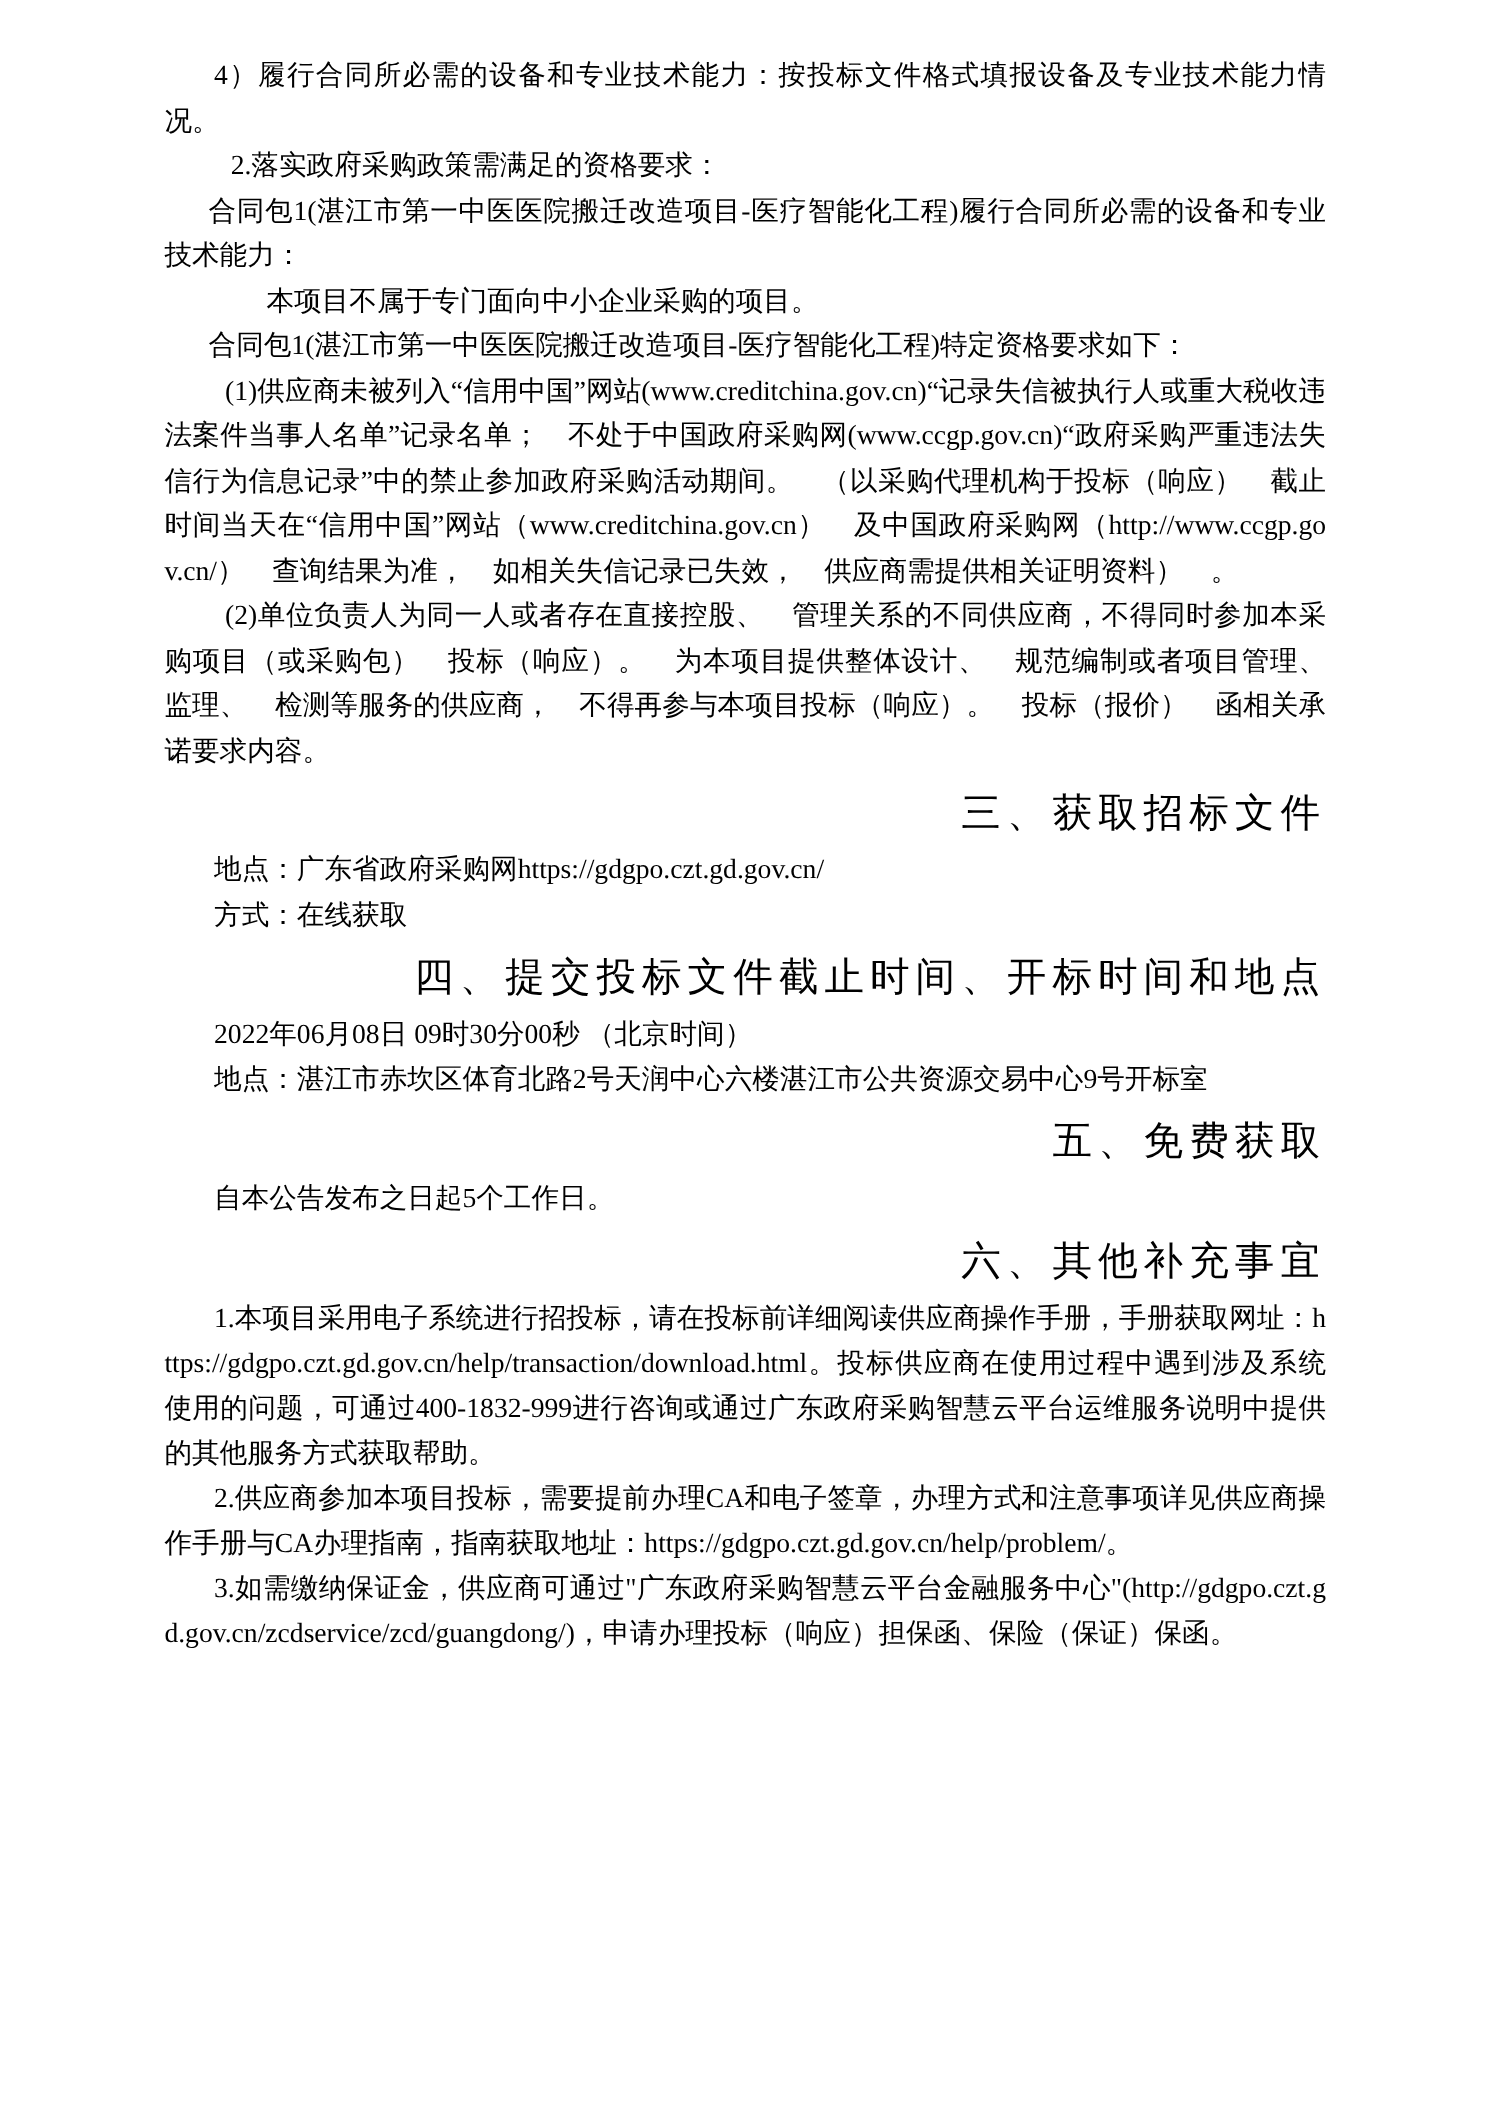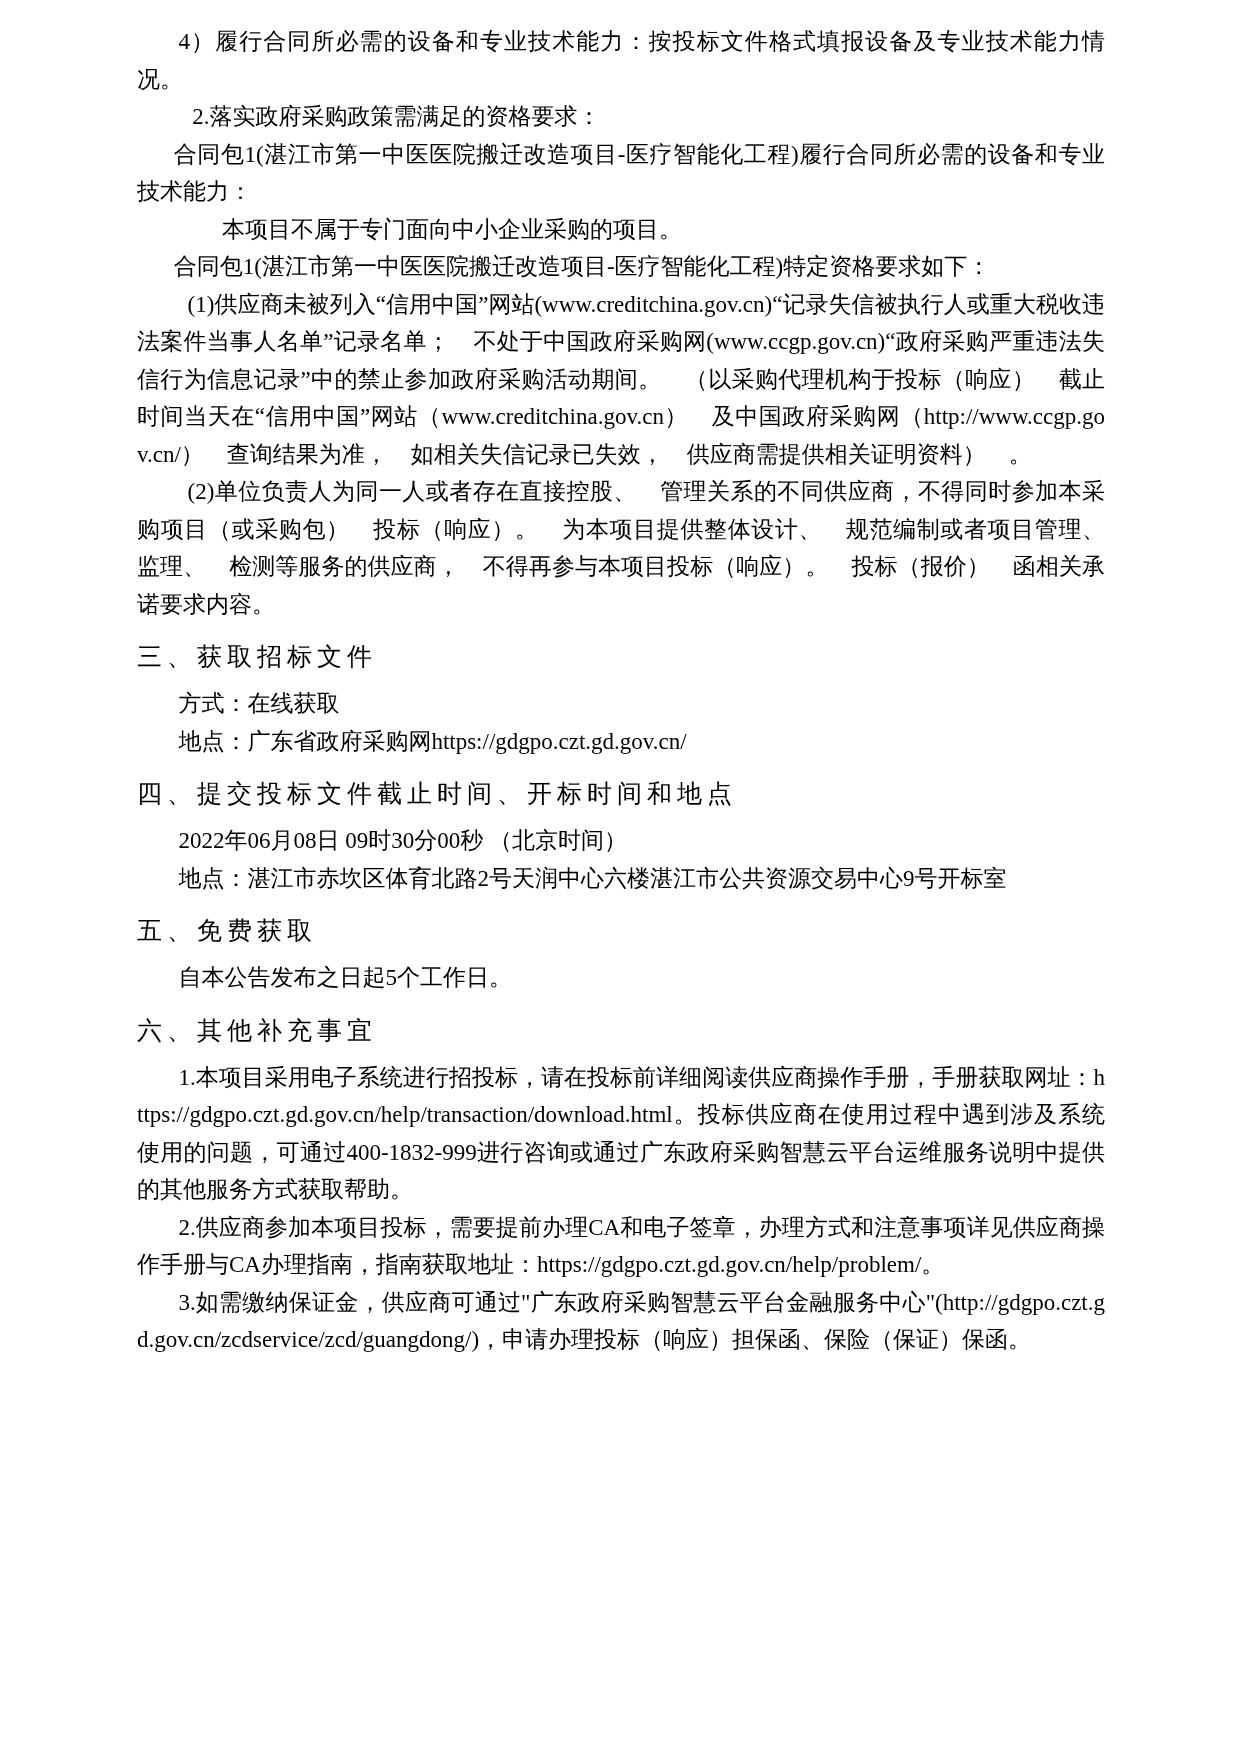--- a/index.html
+++ b/index.html
@@ -7,21 +7,21 @@
     padding: 0;
     background: #ffffff;
   }
   .page {
     position: relative;
     width: 1144px;
     height: 1756px;
     margin: 0 auto;
     background: #ffffff;
     box-sizing: border-box;
-    padding: 23px 88px 0 88px;
+    padding: 44px 88px 0 88px;
     font-family: "Liberation Serif", "DejaVu Serif", serif;
     font-size: 23px;
     line-height: 37.5px;
     color: #000000;
     overflow: hidden;
   }
   .page p {
     margin: 0;
     text-align: justify;
     word-break: break-all;
@@ -31,44 +31,44 @@
   
   .ind-num    { text-indent: 2.4em; }
   
   .ind-par    { text-indent: 2.2em; }
   
   .ind-single { text-indent: 3.7em; }
   
   .hang       { margin-left: 2.1em; text-indent: 1.6em; }
   .sec-title {
     margin: 14px 0 8px 0;
-    font-size: 25px;
+    font-size: 33px;
     font-weight: normal;
     letter-spacing: 5px;
     line-height: 40px;
-    text-align: left;
+    text-align: right;
     color: #000000;
   }
 </style>
 </head>
 <body>
 
 <div class="page">
 
   <p class="ind-std">4）履行合同所必需的设备和专业技术能力：按投标文件格式填报设备及专业技术能力情况。</p>
   <p class="ind-num">2.落实政府采购政策需满足的资格要求：</p>
   <p class="hang">合同包1(湛江市第一中医医院搬迁改造项目-医疗智能化工程)履行合同所必需的设备和专业技术能力：</p>
   <p class="ind-single">本项目不属于专门面向中小企业采购的项目。</p>
   <p class="hang">合同包1(湛江市第一中医医院搬迁改造项目-医疗智能化工程)特定资格要求如下：</p>
   <p class="ind-par">(1)供应商未被列入“信用中国”网站(www.creditchina.gov.cn)“记录失信被执行人或重大税收违法案件当事人名单”记录名单；　不处于中国政府采购网(www.ccgp.gov.cn)“政府采购严重违法失信行为信息记录”中的禁止参加政府采购活动期间。　（以采购代理机构于投标（响应）　截止时间当天在“信用中国”网站（www.creditchina.gov.cn）　及中国政府采购网（http://www.ccgp.gov.cn/）　查询结果为准，　如相关失信记录已失效，　供应商需提供相关证明资料）　。</p>
   <p class="ind-par">(2)单位负责人为同一人或者存在直接控股、　管理关系的不同供应商，不得同时参加本采购项目（或采购包）　投标（响应）。　为本项目提供整体设计、　规范编制或者项目管理、　监理、　检测等服务的供应商，　不得再参与本项目投标（响应）。　投标（报价）　函相关承诺要求内容。</p>
 
   <h2 class="sec-title">三、获取招标文件</h2>
+  <p class="ind-std">地点：广东省政府采购网https://gdgpo.czt.gd.gov.cn/</p>
   <p class="ind-std">方式：在线获取</p>
-  <p class="ind-std">地点：广东省政府采购网https://gdgpo.czt.gd.gov.cn/</p>
 
   <h2 class="sec-title">四、提交投标文件截止时间、开标时间和地点</h2>
   <p class="ind-std">2022年06月08日 09时30分00秒 （北京时间）</p>
   <p class="ind-std">地点：湛江市赤坎区体育北路2号天润中心六楼湛江市公共资源交易中心9号开标室</p>
 
   <h2 class="sec-title">五、免费获取</h2>
   <p class="ind-std">自本公告发布之日起5个工作日。</p>
 
   <h2 class="sec-title">六、其他补充事宜</h2>
   <p class="ind-std">1.本项目采用电子系统进行招投标，请在投标前详细阅读供应商操作手册，手册获取网址：https://gdgpo.czt.gd.gov.cn/help/transaction/download.html。投标供应商在使用过程中遇到涉及系统使用的问题，可通过400-1832-999进行咨询或通过广东政府采购智慧云平台运维服务说明中提供的其他服务方式获取帮助。</p>

